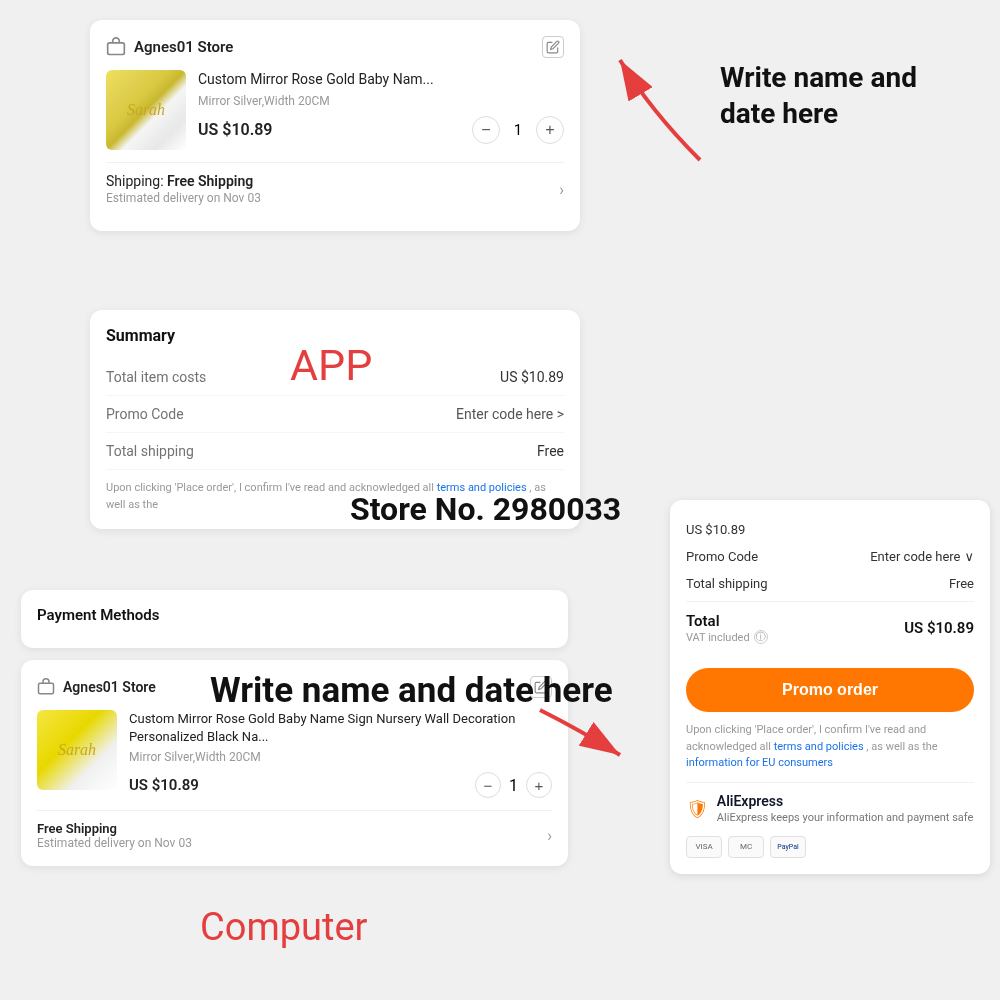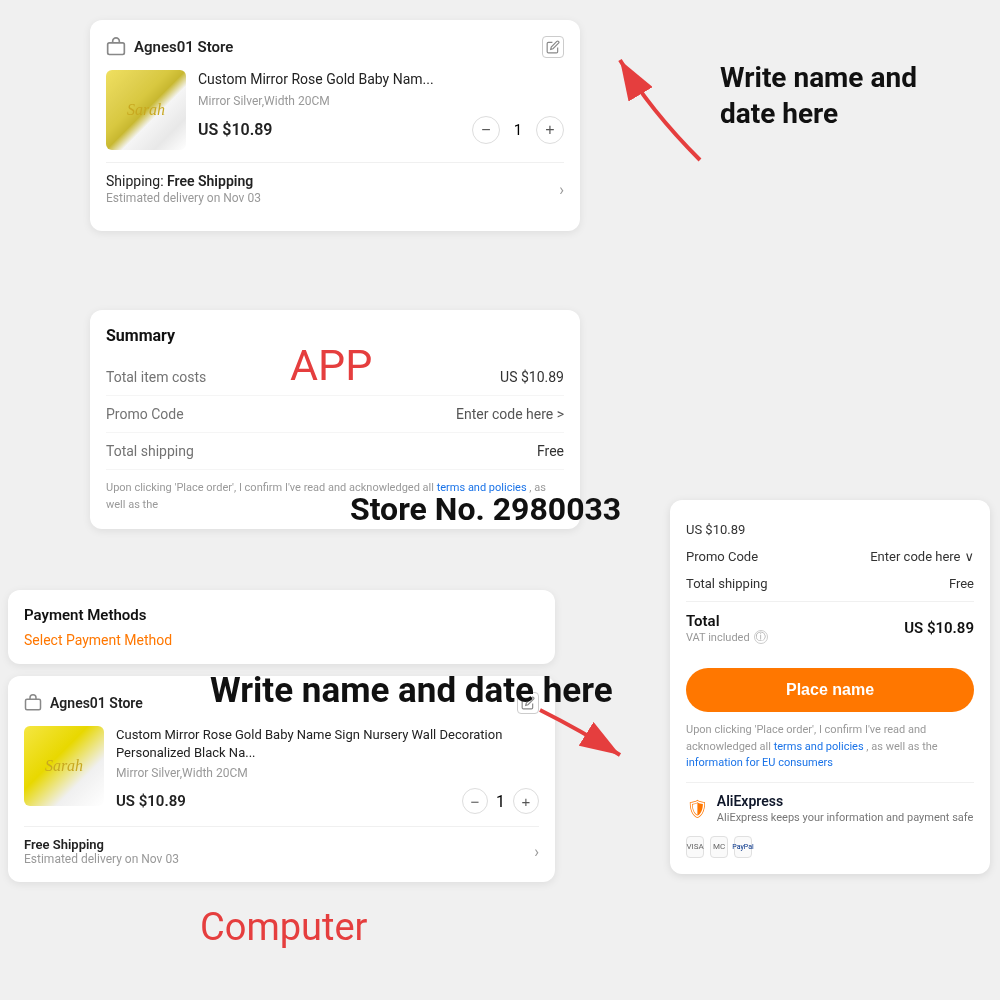--- a/index.html
+++ b/index.html
@@ -383,37 +383,37 @@
       margin-top: 2px;
     }
 
     .payment-icons {
       display: flex;
       gap: 6px;
       margin-top: 8px;
     }
 
     .pay-icon {
-      width: 18px;
+      width: 36px;
       height: 22px;
       border: 1px solid #e0e0e0;
       border-radius: 4px;
       display: flex;
       align-items: center;
       justify-content: center;
       font-size: 8px;
       color: #666;
       background: #fafafa;
     }
 
     
     .bottom-left {
       position: absolute;
       top: 590px;
-      left: 8px;
+      left: 21px;
       width: 547px;
     }
 
     .payment-methods-card {
       background: #fff;
       border-radius: 12px;
       padding: 16px;
       box-shadow: 0 2px 8px rgba(0,0,0,0.08);
       margin-bottom: 12px;
     }
@@ -684,21 +684,21 @@
     <div>
       <div class="total-label">Total</div>
       <div class="vat-text">
         <span>VAT included</span>
         <span style="width:14px;height:14px;border:1px solid #ccc;border-radius:50%;font-size:10px;display:inline-flex;align-items:center;justify-content:center;">ⓘ</span>
       </div>
     </div>
     <div class="total-value">US $10.89</div>
   </div>
 
-  <button class="place-order-btn">Place name</button>
+  <button class="place-order-btn">Promo order</button>
 
   <div class="terms-small">
     <span>Upon clicking 'Place order', I confirm I've read and acknowledged all</span>
     <a href="#">terms and policies</a>
     <span>, as well as the</span>
     <br>
     <a href="#">information for EU consumers</a>
   </div>
 
   <div class="aliexpress-row">
@@ -712,21 +712,20 @@
   <div class="payment-icons">
     <div class="pay-icon">VISA</div>
     <div class="pay-icon">MC</div>
     <div class="pay-icon" style="color:#003087;font-size:7px;">PayPal</div>
   </div>
 </div>
 
 <div class="bottom-left">
   <div class="payment-methods-card">
     <div class="pm-title">Payment Methods</div>
-    <div class="pm-select">Select Payment Method</div>
   </div>
 
   <div class="bottom-store-card">
     <div class="bottom-store-header">
       <div class="bottom-store-name">
         <svg width="18" height="18" viewBox="0 0 24 24" fill="none" stroke="#888" stroke-width="2">
           <rect x="2" y="7" width="20" height="14" rx="2"></rect>
             <path d="M16 7V5a4 4 0 00-8 0v2"></path>
         </svg>
         <span>Agnes01 Store</span>

